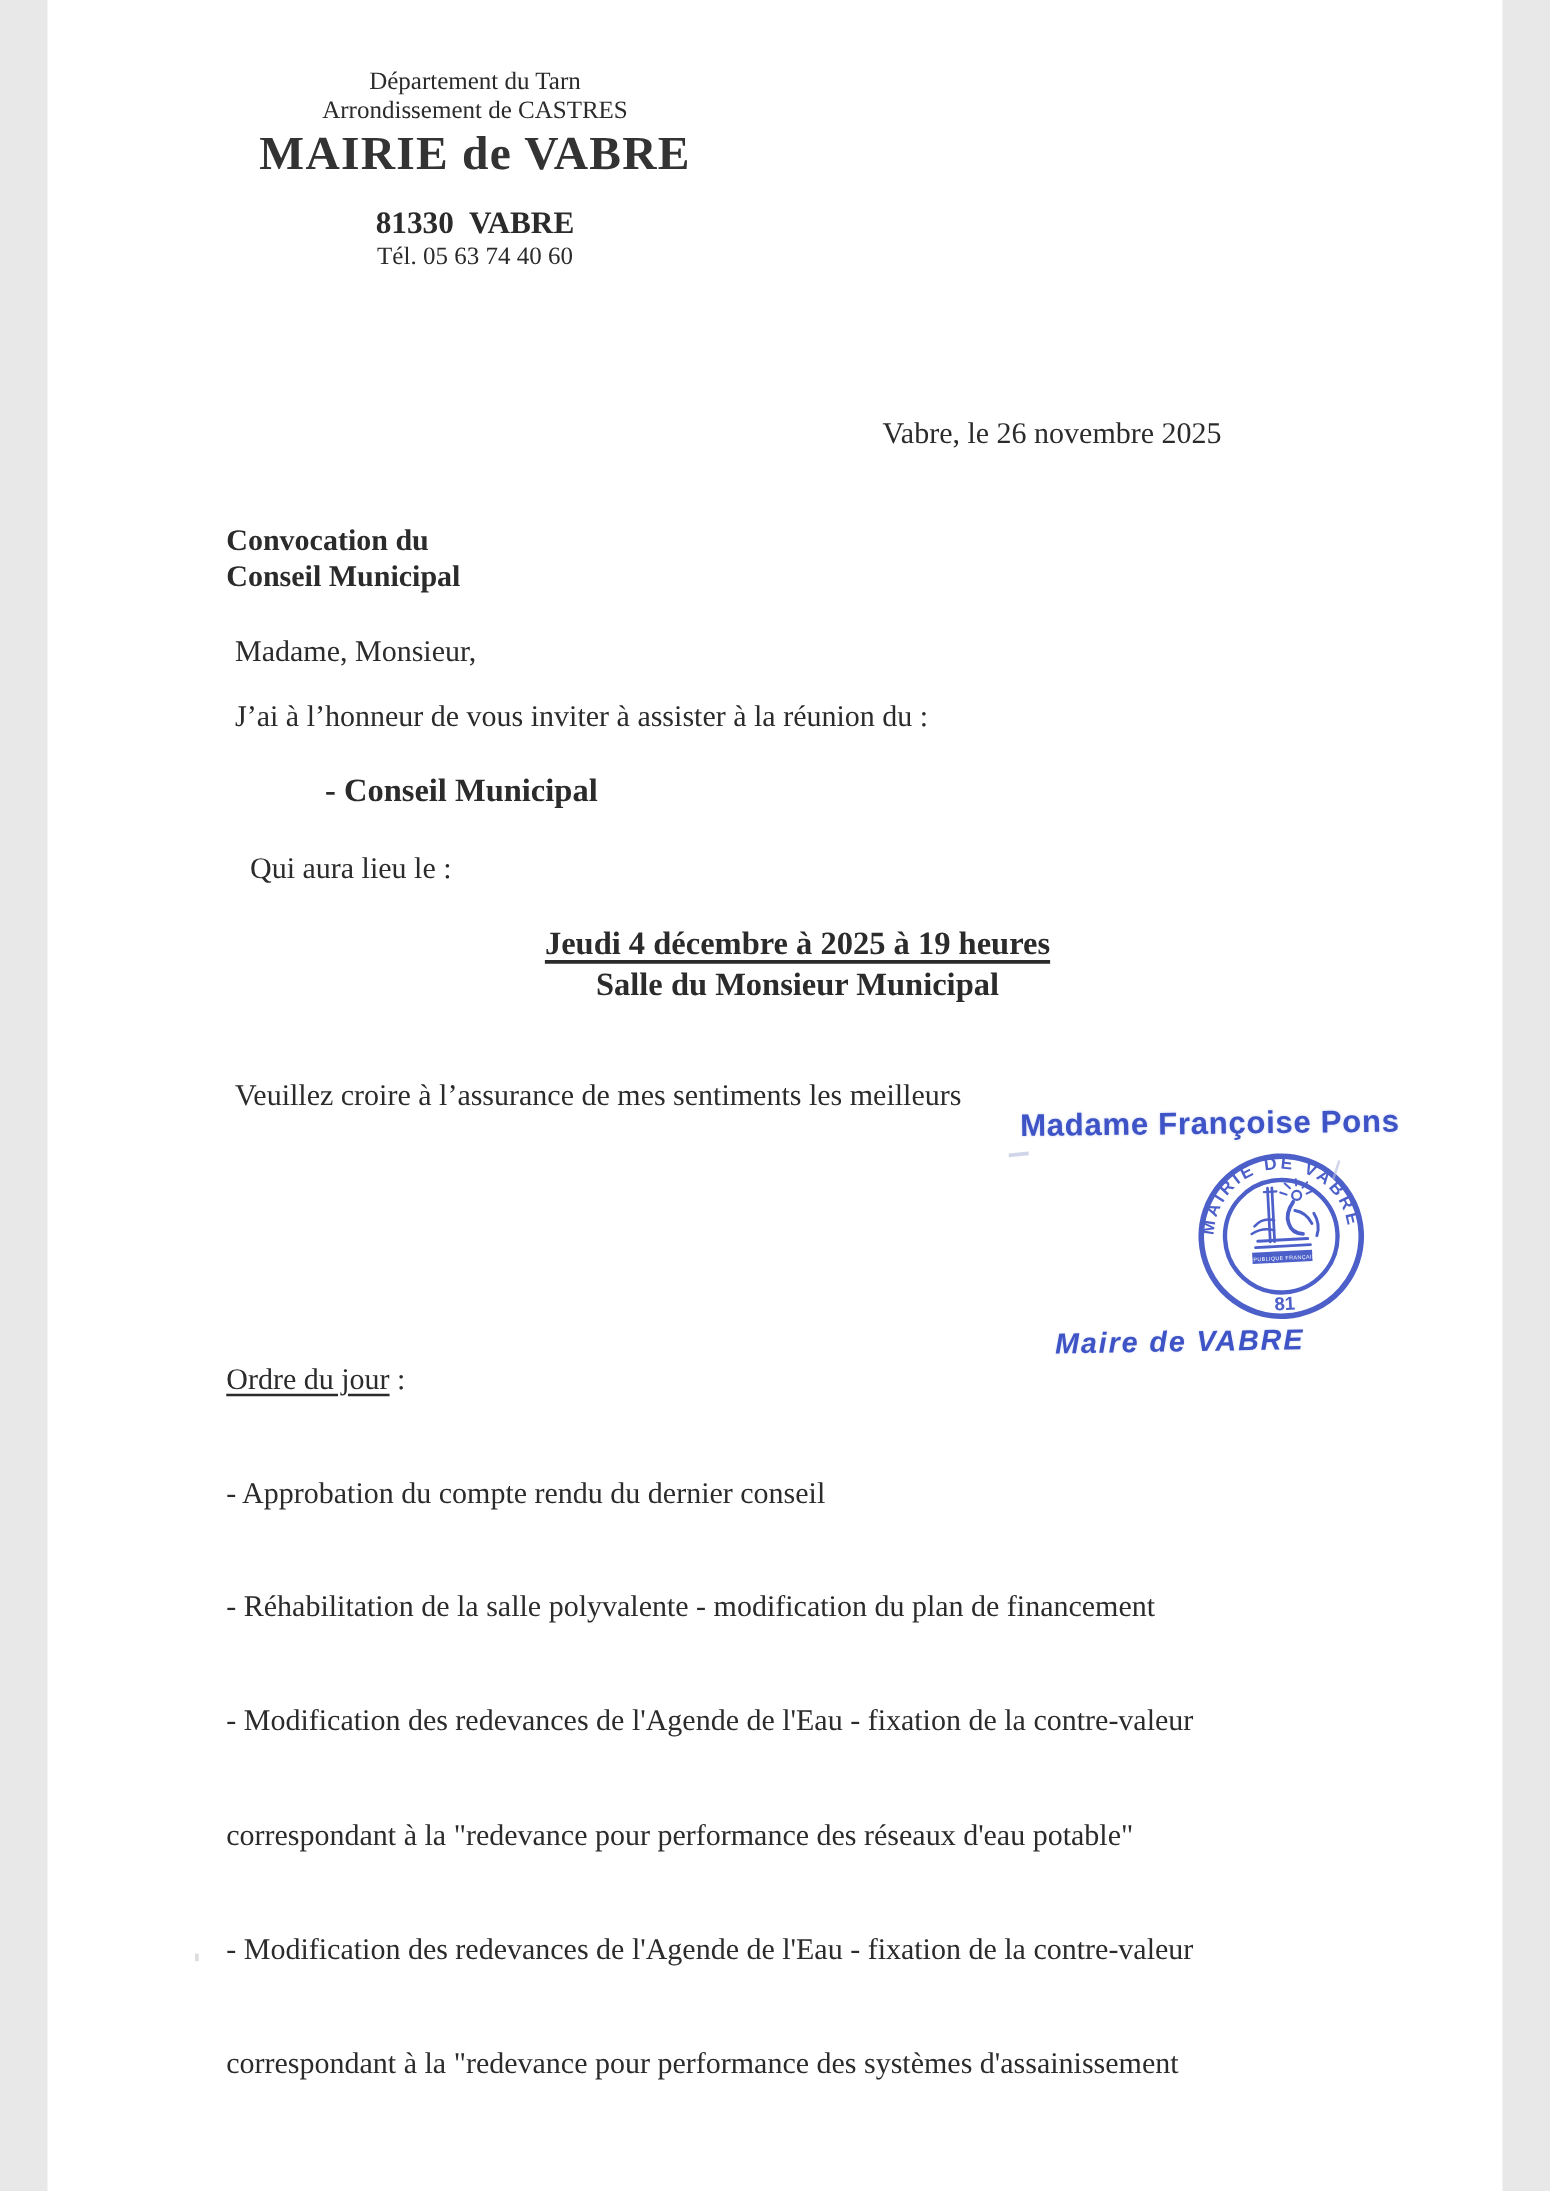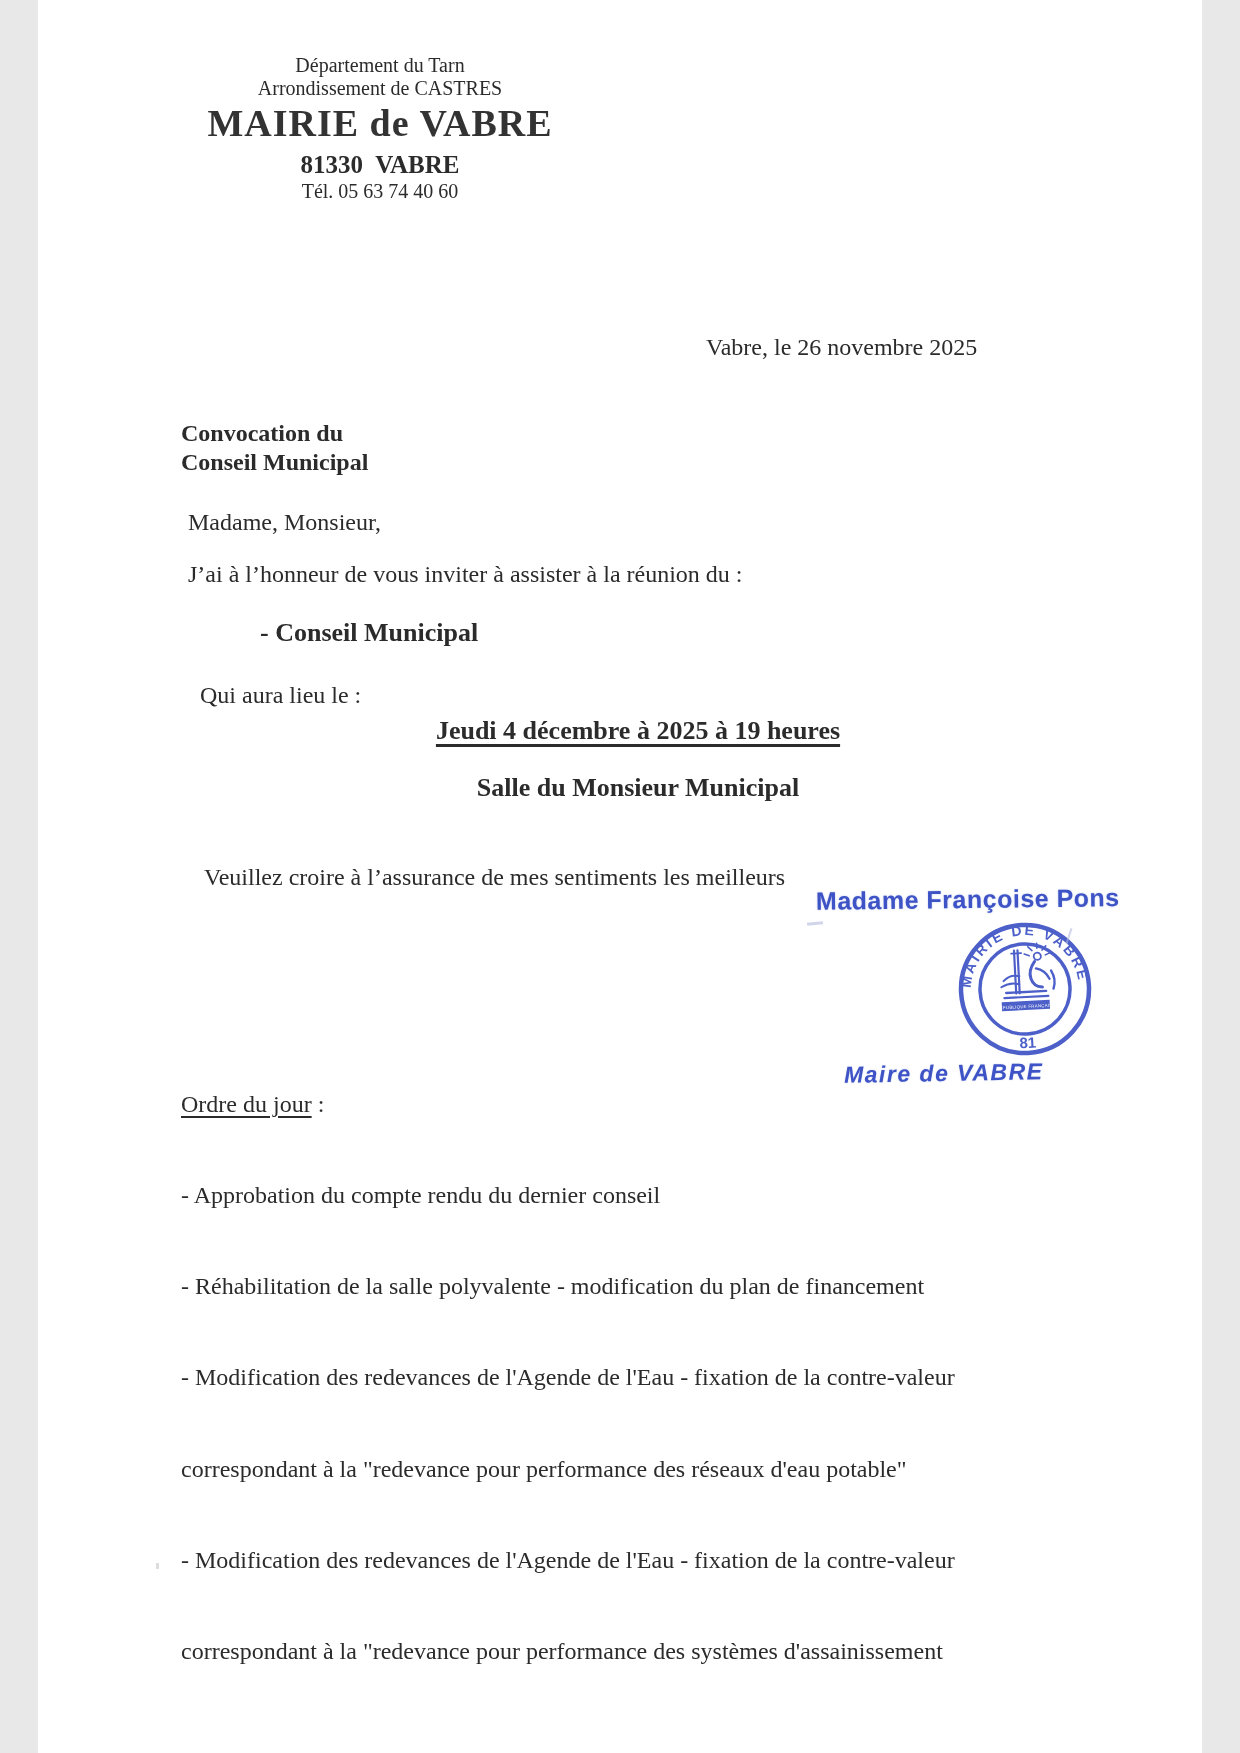--- a/index.html
+++ b/index.html
@@ -8,39 +8,39 @@
     background:#ffffff; overflow:hidden;
     font-family:"Liberation Serif", serif; color:#2b2b2b;
   }
   .abs { position:absolute; }
   .pre { white-space:pre; }
 
   
   .hdr { position:absolute; left:158px; top:54px; width:368px; text-align:center; }
   .hdr-small { font-size:20px; line-height:23px; }
   .hdr-title { font-size:38px; font-weight:bold; line-height:42px; margin-top:2px; letter-spacing:1px; color:#333; }
-  .hdr-city  { font-size:25px; font-weight:bold; line-height:29px; margin-top:6px; }
+  .hdr-city  { font-size:25px; font-weight:bold; line-height:29px; margin-top:20px; }
   .hdr-line  { font-size:20px; line-height:25px; }
 
   .dateline { left:668px; top:334px; font-size:24px; }
 
   .subject { left:143px; top:419px; font-size:24px; font-weight:bold; line-height:29px; }
 
   .body-text { font-size:24px; white-space:pre; }
   .salutation { left:150px; top:509px; }
   .intro      { left:150px; top:561px; }
   .meeting-item { left:222px; top:618px; font-weight:bold; font-size:26px; }
   .when-label { left:162px; top:682px; }
 
   .center-block { left:280px; width:640px; text-align:center; font-weight:bold; font-size:26px; }
-  .dt   { top:716px; }
+  .dt   { top:740px; }
   .dt .u2 { text-decoration:underline; text-decoration-thickness:2.5px; text-underline-offset:5px; }
   .place{ top:773px; }
 
-  .closing { left:166px; top:864px; }
+  .closing { left:150px; top:864px; }
 
   .blue-sans { font-family:"Liberation Sans", sans-serif; font-weight:bold; color:#3e53c5; }
   .sig-name { left:778px; top:885px; font-size:25px; letter-spacing:0.5px;
               transform:rotate(-0.7deg); text-shadow:0 0 2px rgba(70,95,205,0.35); }
   .sig-title { left:806px; top:1060px; font-size:23px; font-style:italic; letter-spacing:1.5px;
                transform:rotate(-1deg); text-shadow:0 0 1.5px rgba(70,95,205,0.3); }
 
   .stamp { left:917px; top:919px; width:140px; height:140px; transform:rotate(-3deg); opacity:0.92; }
 
   .agenda { left:143px; top:1028px; font-size:24px; line-height:30.4px; white-space:pre; }

